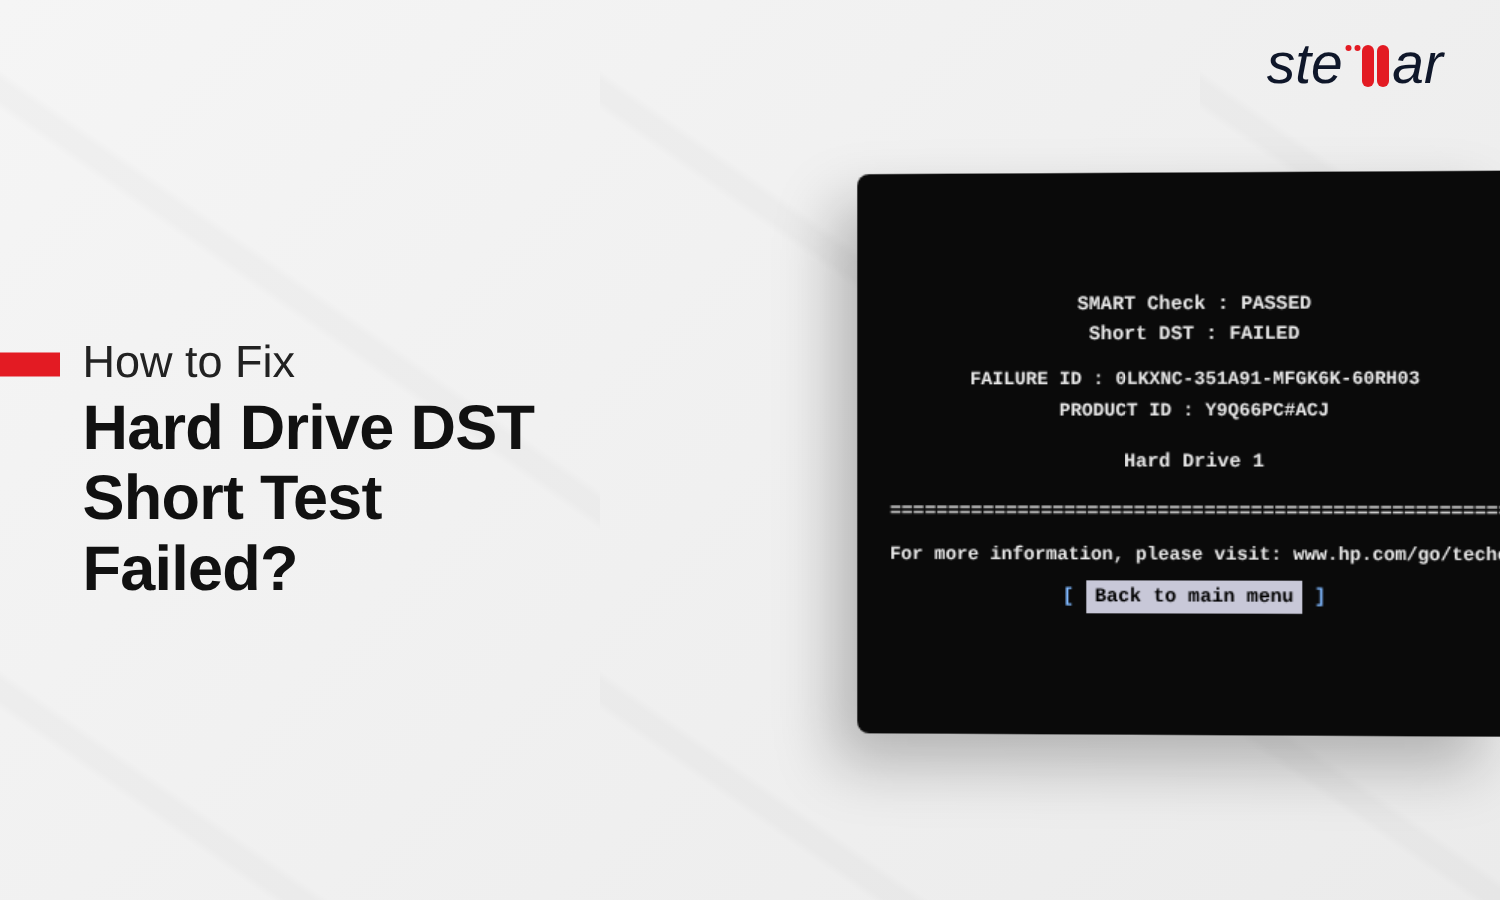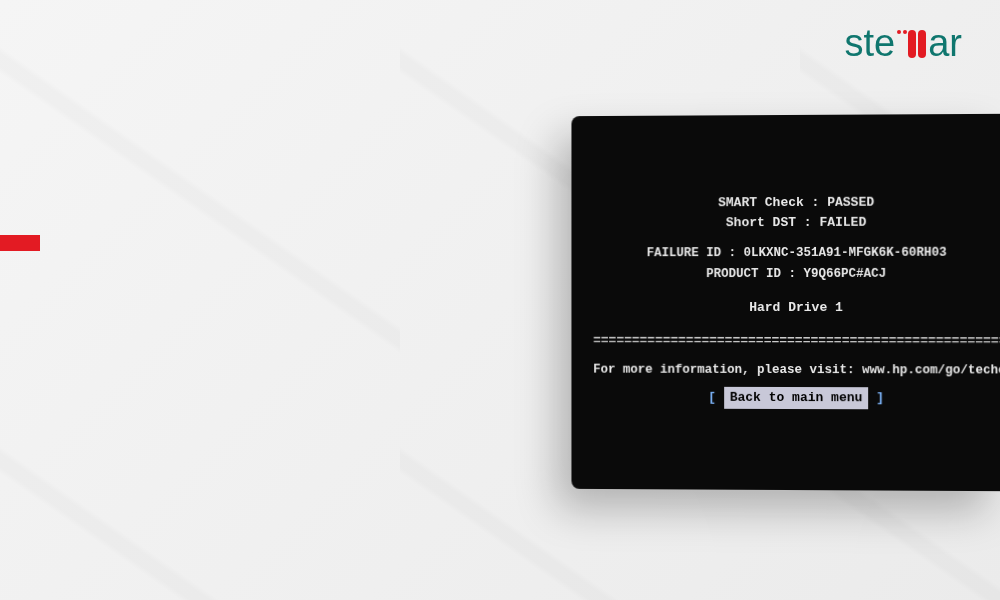--- a/index.html
+++ b/index.html
@@ -19,22 +19,23 @@
   background-size: 400px 400px;
 }
 .logo {
   position: absolute;
   top: 22px;
   right: 38px;
   display: flex;
   align-items: center;
   font-size: 38px;
   font-weight: 400;
-  color: #0f766e;
+  color: #0f172a;
   font-family: Arial, sans-serif;
+  font-style: italic;
 }
 .logo .ll {
   display: inline-flex;
   align-items: flex-start;
   margin: 0 1px;
 }
 .logo .bar {
   display: inline-block;
   width: 8px;
   height: 28px;
@@ -136,20 +137,28 @@
         <span class="dot"></span>
       </span>
     <span class="bar"></span>
       <span class="bar"></span>
   </span>
   <span>ar</span>
 </div>
 
 <div class="title-block">
   <div class="red-accent"></div>
+  <div class="title-text">
+    <div class="subtitle">How to Fix</div>
+    <div class="maintitle">
+      <div>Hard Drive DST</div>
+      <div>Short Test</div>
+      <div>Failed?</div>
+    </div>
+  </div>
 </div>
 
 <div class="screenshot">
   <div class="screenshot-inner">
     <div class="row">SMART Check : PASSED</div>
     <div class="row">Short DST : FAILED</div>
     <div class="row info-line" style="margin-top:12px">FAILURE ID : 0LKXNC-351A91-MFGK6K-60RH03</div>
     <div class="row info-line">PRODUCT ID : Y9Q66PC#ACJ</div>
     <div class="row" style="margin-top:14px">Hard Drive 1</div>
     <div class="divider-line">========================================================</div>

